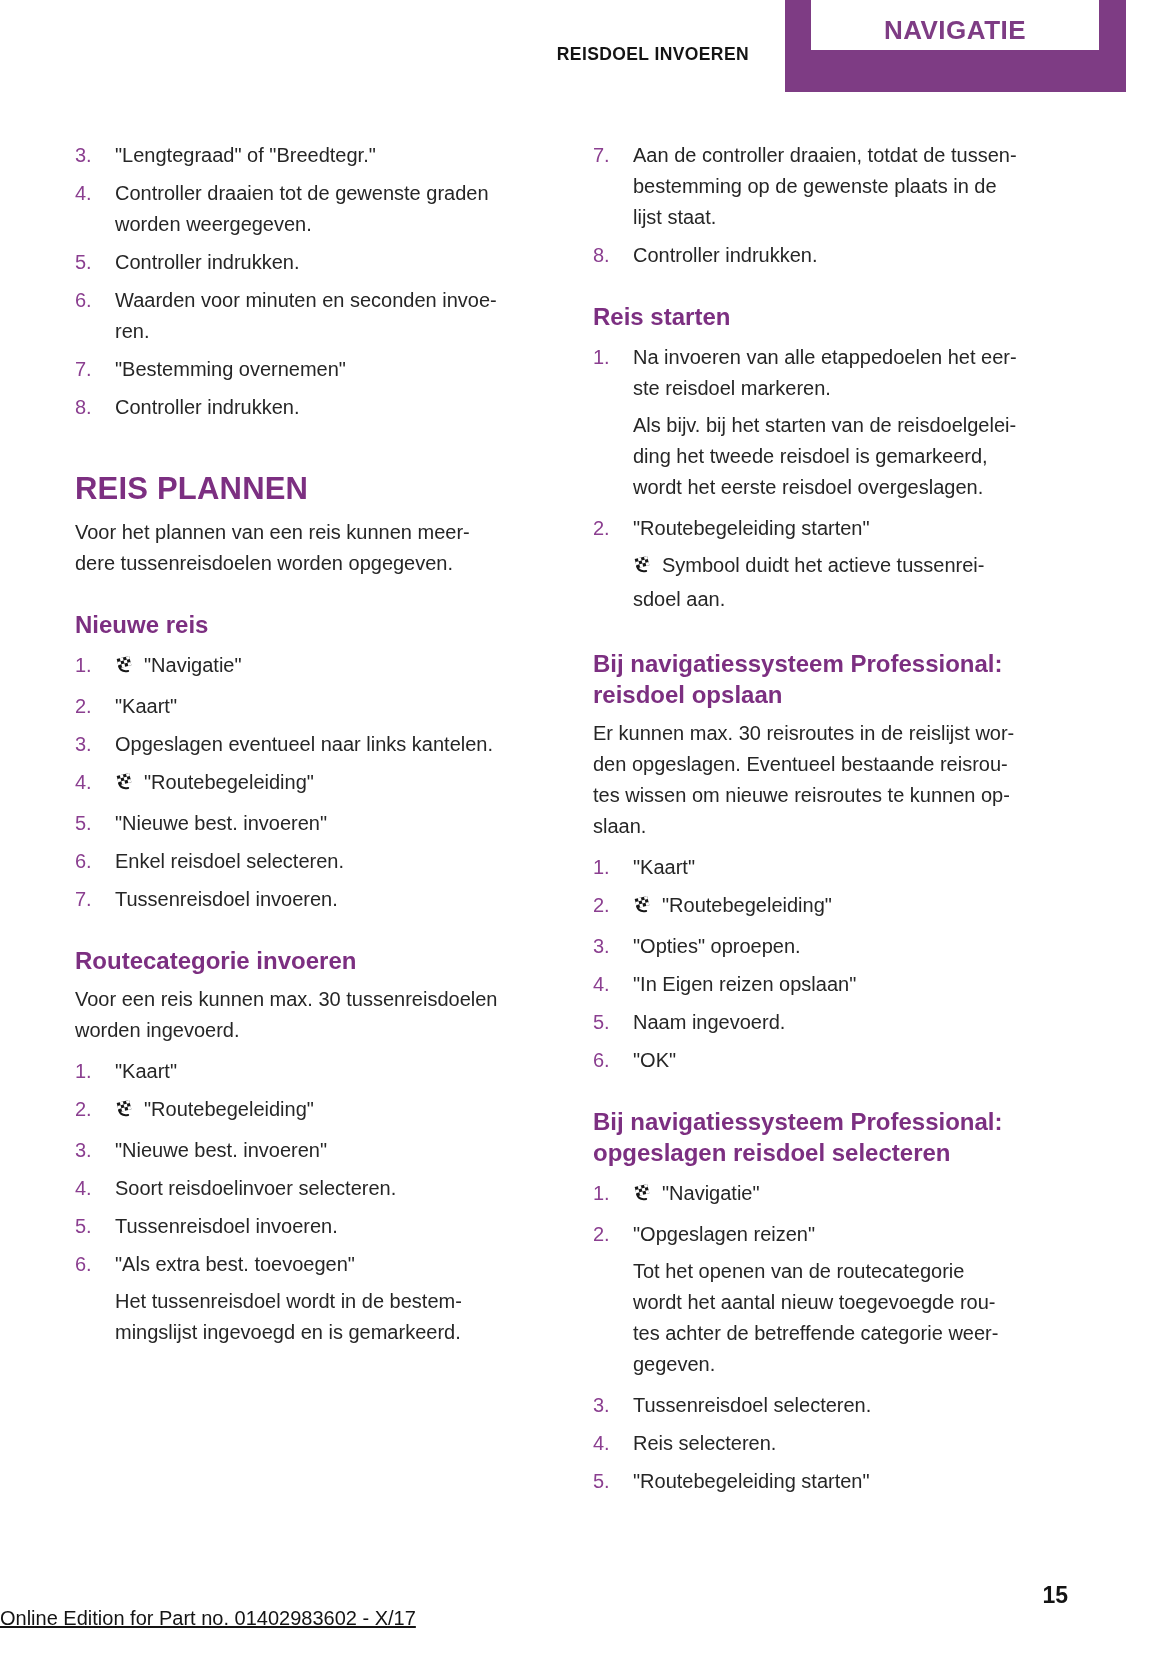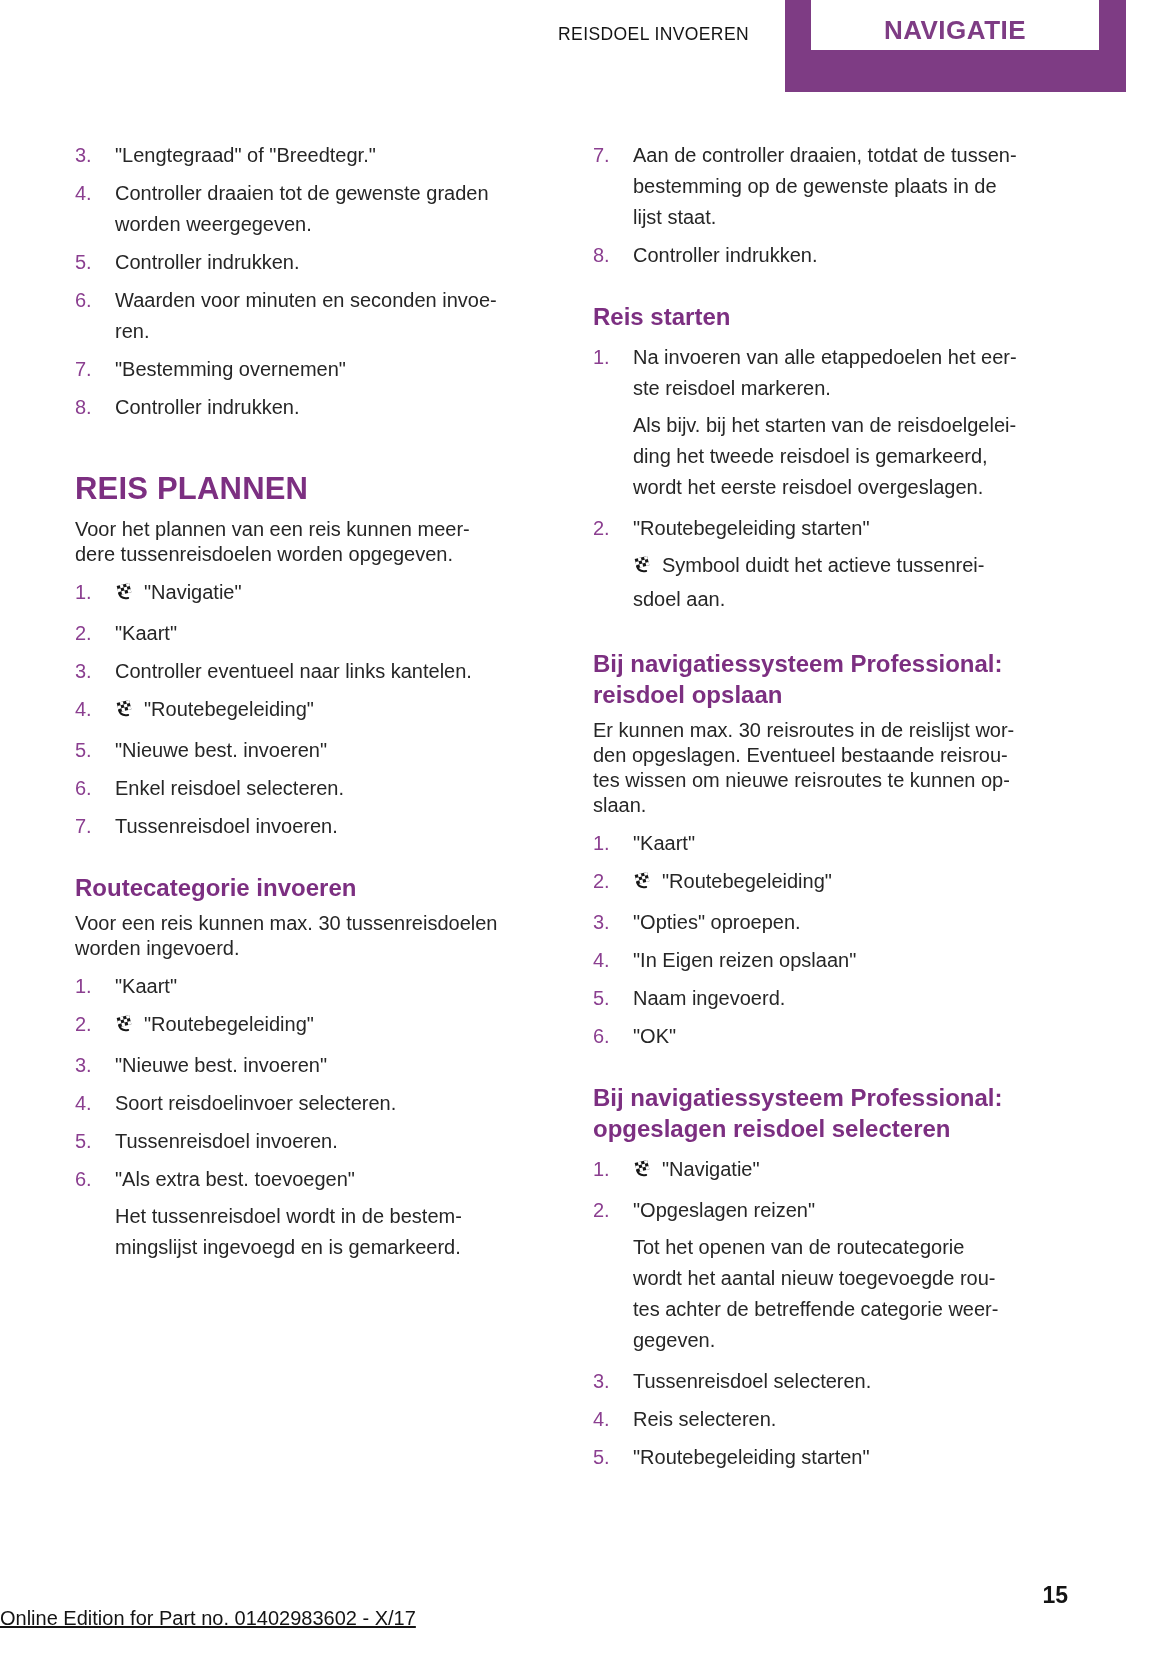--- a/index.html
+++ b/index.html
@@ -10,22 +10,22 @@
   }
   html,body{margin:0;padding:0;}
   body{
     width:1165px;height:1653px;background:#ffffff;position:relative;
     font-family:"Liberation Sans",sans-serif;color:var(--text);
     overflow:hidden;
   }
   
   .header{position:relative;height:92px;}
   .running-title{
-    position:absolute;right:416px;top:24px;
-    font-size:17.5px;font-weight:normal;letter-spacing:.4px;color:#141414;
+    position:absolute;right:416px;top:44px;
+    font-size:17.5px;font-weight:bold;letter-spacing:.4px;color:#141414;
   }
   .nav-tab{
     position:absolute;left:785px;top:0;width:341px;height:92px;
     background:var(--tab);
   }
   .nav-tab-inner{
     position:absolute;left:26px;top:0;width:288px;height:50px;
     background:#ffffff;display:flex;align-items:center;justify-content:center;
   }
   .nav-tab-label{
@@ -40,21 +40,21 @@
   .col{min-width:0;}
   h1.sec{
     font-size:31px;line-height:36px;color:var(--accent);
     margin:48px 0 10px;font-weight:bold;letter-spacing:.2px;
   }
   h2.sub{
     font-size:24px;line-height:31px;color:var(--accent);
     margin:30px 0 8px;font-weight:bold;white-space:pre-line;
   }
   p.body{
-    font-size:20px;line-height:25px;margin:4px 0 10px;white-space:pre-line;
+    font-size:20px;line-height:31px;margin:4px 0 10px;white-space:pre-line;
   }
   ol.steps{list-style:none;margin:10px 0 0;padding:0;}
   ol.steps li{
     display:flex;margin-bottom:7px;font-size:20px;line-height:31px;
   }
   .num{flex:0 0 40px;color:var(--number);}
   .li-body{flex:1;min-width:0;}
   .li-text{white-space:pre-line;}
   .sub-para{margin:6px 0 3px;font-size:20px;line-height:31px;white-space:pre-line;}
   .flag{display:inline-block;vertical-align:-3px;margin-right:9px;}
@@ -106,20 +106,21 @@
           <div class="li-body"><span class="li-text">"Bestemming overnemen"</span></div>
         </li>
         <li>
           <span class="num">8.</span>
           <div class="li-body"><span class="li-text">Controller indrukken.</span></div>
         </li>
       </ol>
       <h1 class="sec">REIS PLANNEN</h1>
       <p class="body">Voor het plannen van een reis kunnen meer-
 dere tussenreisdoelen worden opgegeven.</p>
+      <h2 class="sub">Nieuwe reis</h2>
       <ol class="steps">
         <li>
           <span class="num">1.</span>
           <div class="li-body"><span class="flag"><svg width="20" height="20" viewBox="0 0 22 22">
                 <path d="M4.5 12.5 C5.5 16.5 9 18.5 14.5 17.5" stroke="#161616" stroke-width="2.2" fill="none" stroke-linecap="round"></path>
                 <g transform="rotate(-14 10 8)">
                   <rect x="3" y="2.5" width="14" height="10.5" fill="#161616"></rect>
                   <rect x="6.5" y="2.5" width="3.5" height="3.5" fill="#fff"></rect>
                   <rect x="13.5" y="2.5" width="3.5" height="3.5" fill="#fff"></rect>
                   <rect x="3" y="6" width="3.5" height="3.5" fill="#fff"></rect>
@@ -128,21 +129,21 @@
                   <rect x="13.5" y="9.5" width="3.5" height="3.5" fill="#fff"></rect>
                 </g>
               </svg></span><span class="li-text">"Navigatie"</span></div>
         </li>
         <li>
           <span class="num">2.</span>
           <div class="li-body"><span class="li-text">"Kaart"</span></div>
         </li>
         <li>
           <span class="num">3.</span>
-          <div class="li-body"><span class="li-text">Controller eventueel naar links kantelen.</span></div>
+          <div class="li-body"><span class="li-text">Opgeslagen eventueel naar links kantelen.</span></div>
         </li>
         <li>
           <span class="num">4.</span>
           <div class="li-body"><span class="flag"><svg width="20" height="20" viewBox="0 0 22 22">
                 <path d="M4.5 12.5 C5.5 16.5 9 18.5 14.5 17.5" stroke="#161616" stroke-width="2.2" fill="none" stroke-linecap="round"></path>
                 <g transform="rotate(-14 10 8)">
                   <rect x="3" y="2.5" width="14" height="10.5" fill="#161616"></rect>
                   <rect x="6.5" y="2.5" width="3.5" height="3.5" fill="#fff"></rect>
                   <rect x="13.5" y="2.5" width="3.5" height="3.5" fill="#fff"></rect>
                   <rect x="3" y="6" width="3.5" height="3.5" fill="#fff"></rect>

